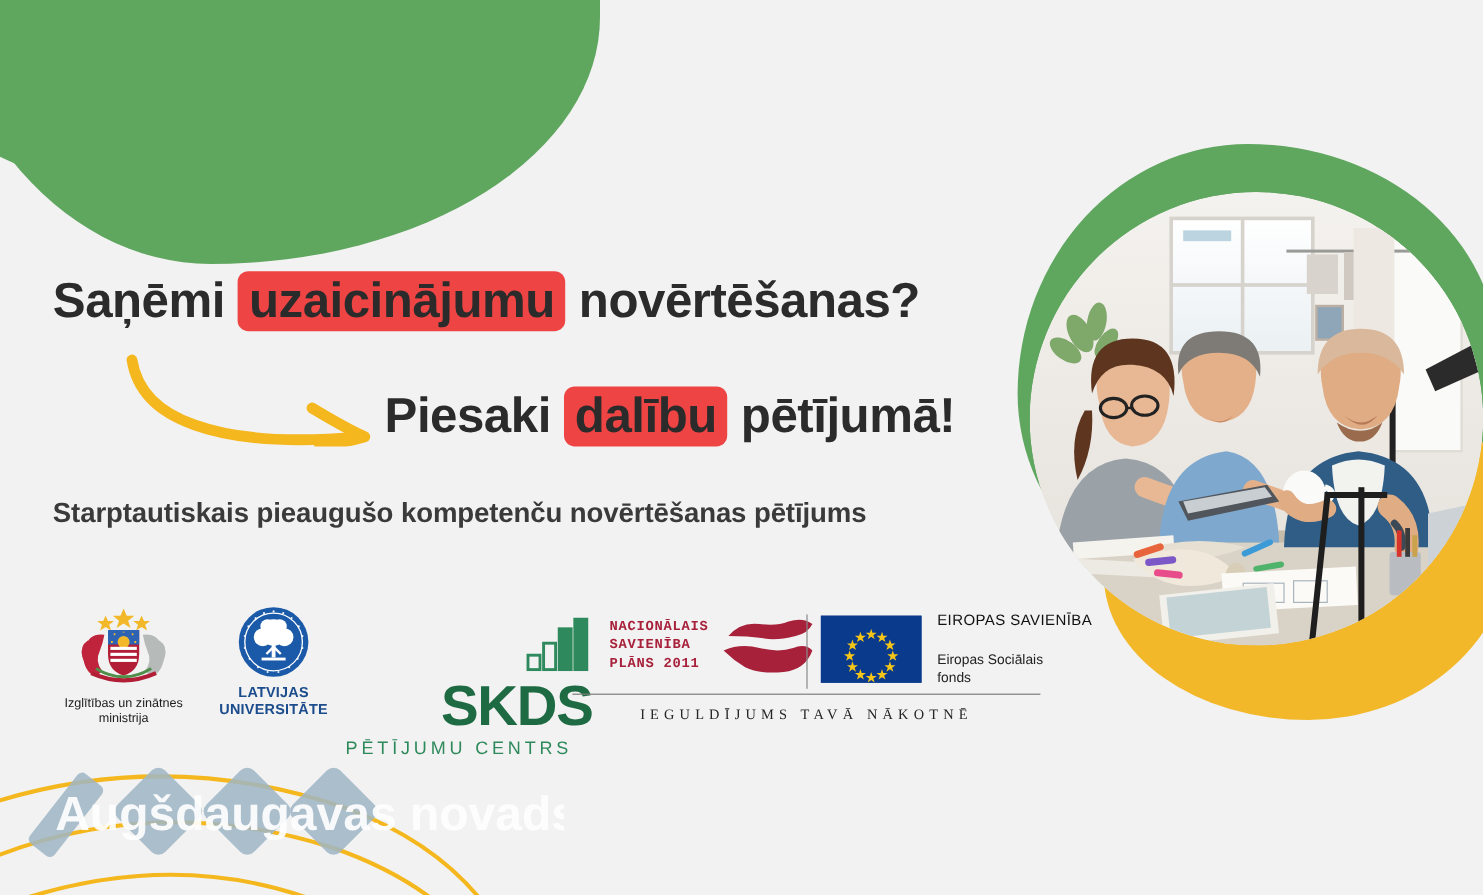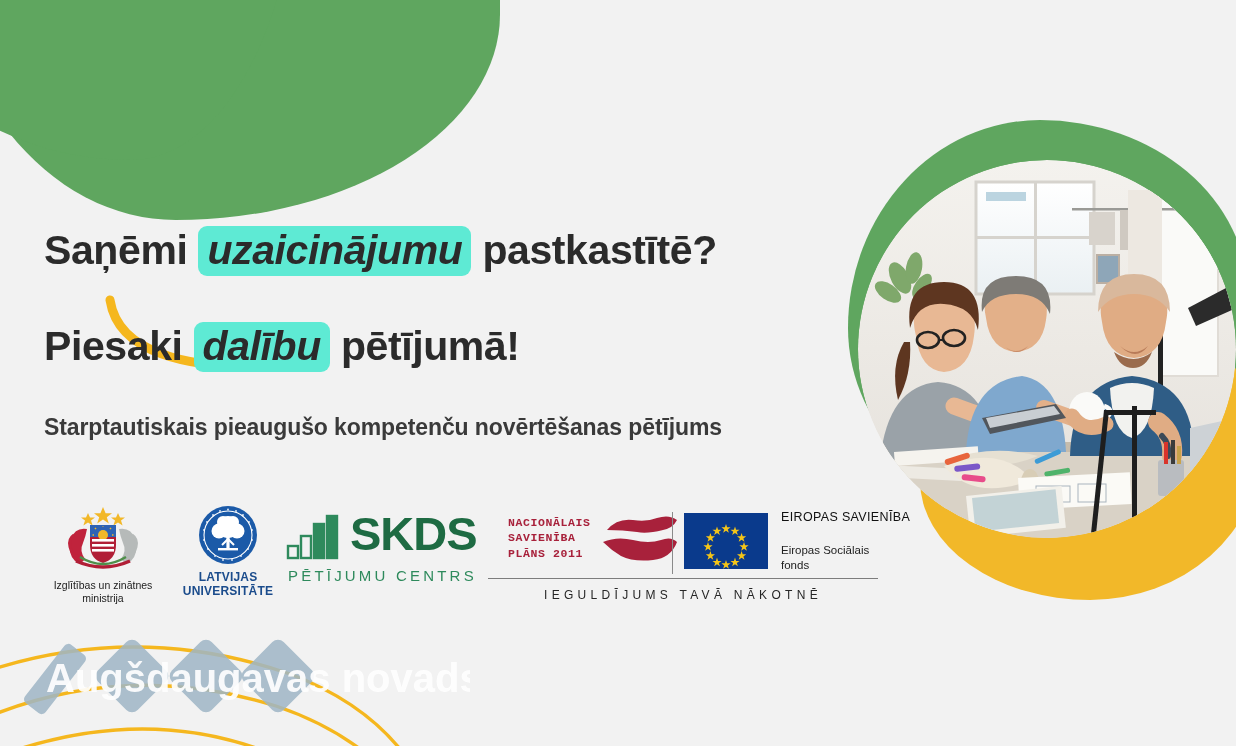--- a/index.html
+++ b/index.html
@@ -80,29 +80,29 @@
     line-height: 1.12;
     white-space: nowrap;
   }
   .headline-2 {
     font-size: 41px;
     font-weight: bold;
     color: #2B2B2B;
     letter-spacing: -0.4px;
     line-height: 1.12;
     white-space: nowrap;
+    text-align: right;
     margin-top: 50px;
     padding-right: 48px;
   }
   .hl {
-    background: #5eead4;
+    background: #ef4444;
     border-radius: 9px;
     padding: 1px 9px 3px 9px;
     color: #2B2B2B;
-    font-style: italic;
   }
   .subhead {
     font-size: 23px;
     font-weight: bold;
     color: #3A3A3A;
     letter-spacing: -0.1px;
     margin-top: 44px;
     white-space: nowrap;
   }
 
@@ -132,21 +132,21 @@
 
   
   .logo-lu { left: 152px; top: 5px; width: 92px; text-align: center; }
   .logo-lu .cap {
     font-size: 12px; font-weight: bold; color: #1B4C8C;
     line-height: 1.18; margin-top: 5px; letter-spacing: 0.2px;
   }
 
   
   .logo-skds { left: 256px; top: 14px; width: 208px; }
-  .skds-row { display: flex; align-items: flex-start; gap: 8px; }
+  .skds-row { display: flex; align-items: flex-end; gap: 8px; flex-direction: column; }
   .skds-word {
     font-size: 47px; font-weight: bold; color: #1E6B43;
     letter-spacing: -1px; line-height: 0.85;
   }
   .skds-sub {
     font-size: 15px; color: #2E8A5C; letter-spacing: 3.2px;
     margin-top: 7px; font-weight: normal; padding-left: 2px;
   }
 
   
@@ -166,21 +166,21 @@
   .eu-flag { width: 84px; height: 56px; background: #0A3A8C; position: relative; }
   .eu-text-1 {
     font-size: 12.5px; font-weight: normal; color: #111; letter-spacing: 0.35px;
   }
   .eu-text-2 {
     font-size: 11.5px; color: #222; line-height: 1.3; margin-top: 19px;
   }
 
   
   .tagline-wrap {
-    position: absolute; left: 488px; top: 578px; width: 400px;
+    position: absolute; left: 477px; top: 578px; width: 400px; font-family: Liberation Serif, serif;
   }
   .tagline-rule { width: 390px; height: 1px; background: #7d7d7d; }
   .tagline {
     font-size: 12px; color: #262626; letter-spacing: 4.3px;
     text-align: center; margin-top: 9px; width: 390px;
   }
 </style>
 </head>
 <body>
 
@@ -340,21 +340,21 @@
     <svg width="220" height="80" viewBox="0 0 220 80" aria-hidden="true">
       <path d="M10 8 q6 38 52 54 q50 18 138 10" fill="none" stroke="#F5B71E" stroke-width="9" stroke-linecap="round"></path>
       <path d="M160 48 q30 18 44 24 q-20 6 -38 6" fill="none" stroke="#F5B71E" stroke-width="9" stroke-linecap="round" stroke-linejoin="round"></path>
     </svg>
   </div>
 
   <div class="copy">
     <div class="headline-1">
       <span>Saņēmi</span>
       <span class="hl">uzaicinājumu</span>
-      <span>pastkastītē?</span>
+      <span>novērtēšanas?</span>
     </div>
 
     <div class="headline-2">
       <span>Piesaki</span>
       <span class="hl">dalību</span>
       <span>pētījumā!</span>
     </div>
 
     <div class="subhead">Starptautiskais pieaugušo kompetenču novērtēšanas pētījums</div>
   </div>

